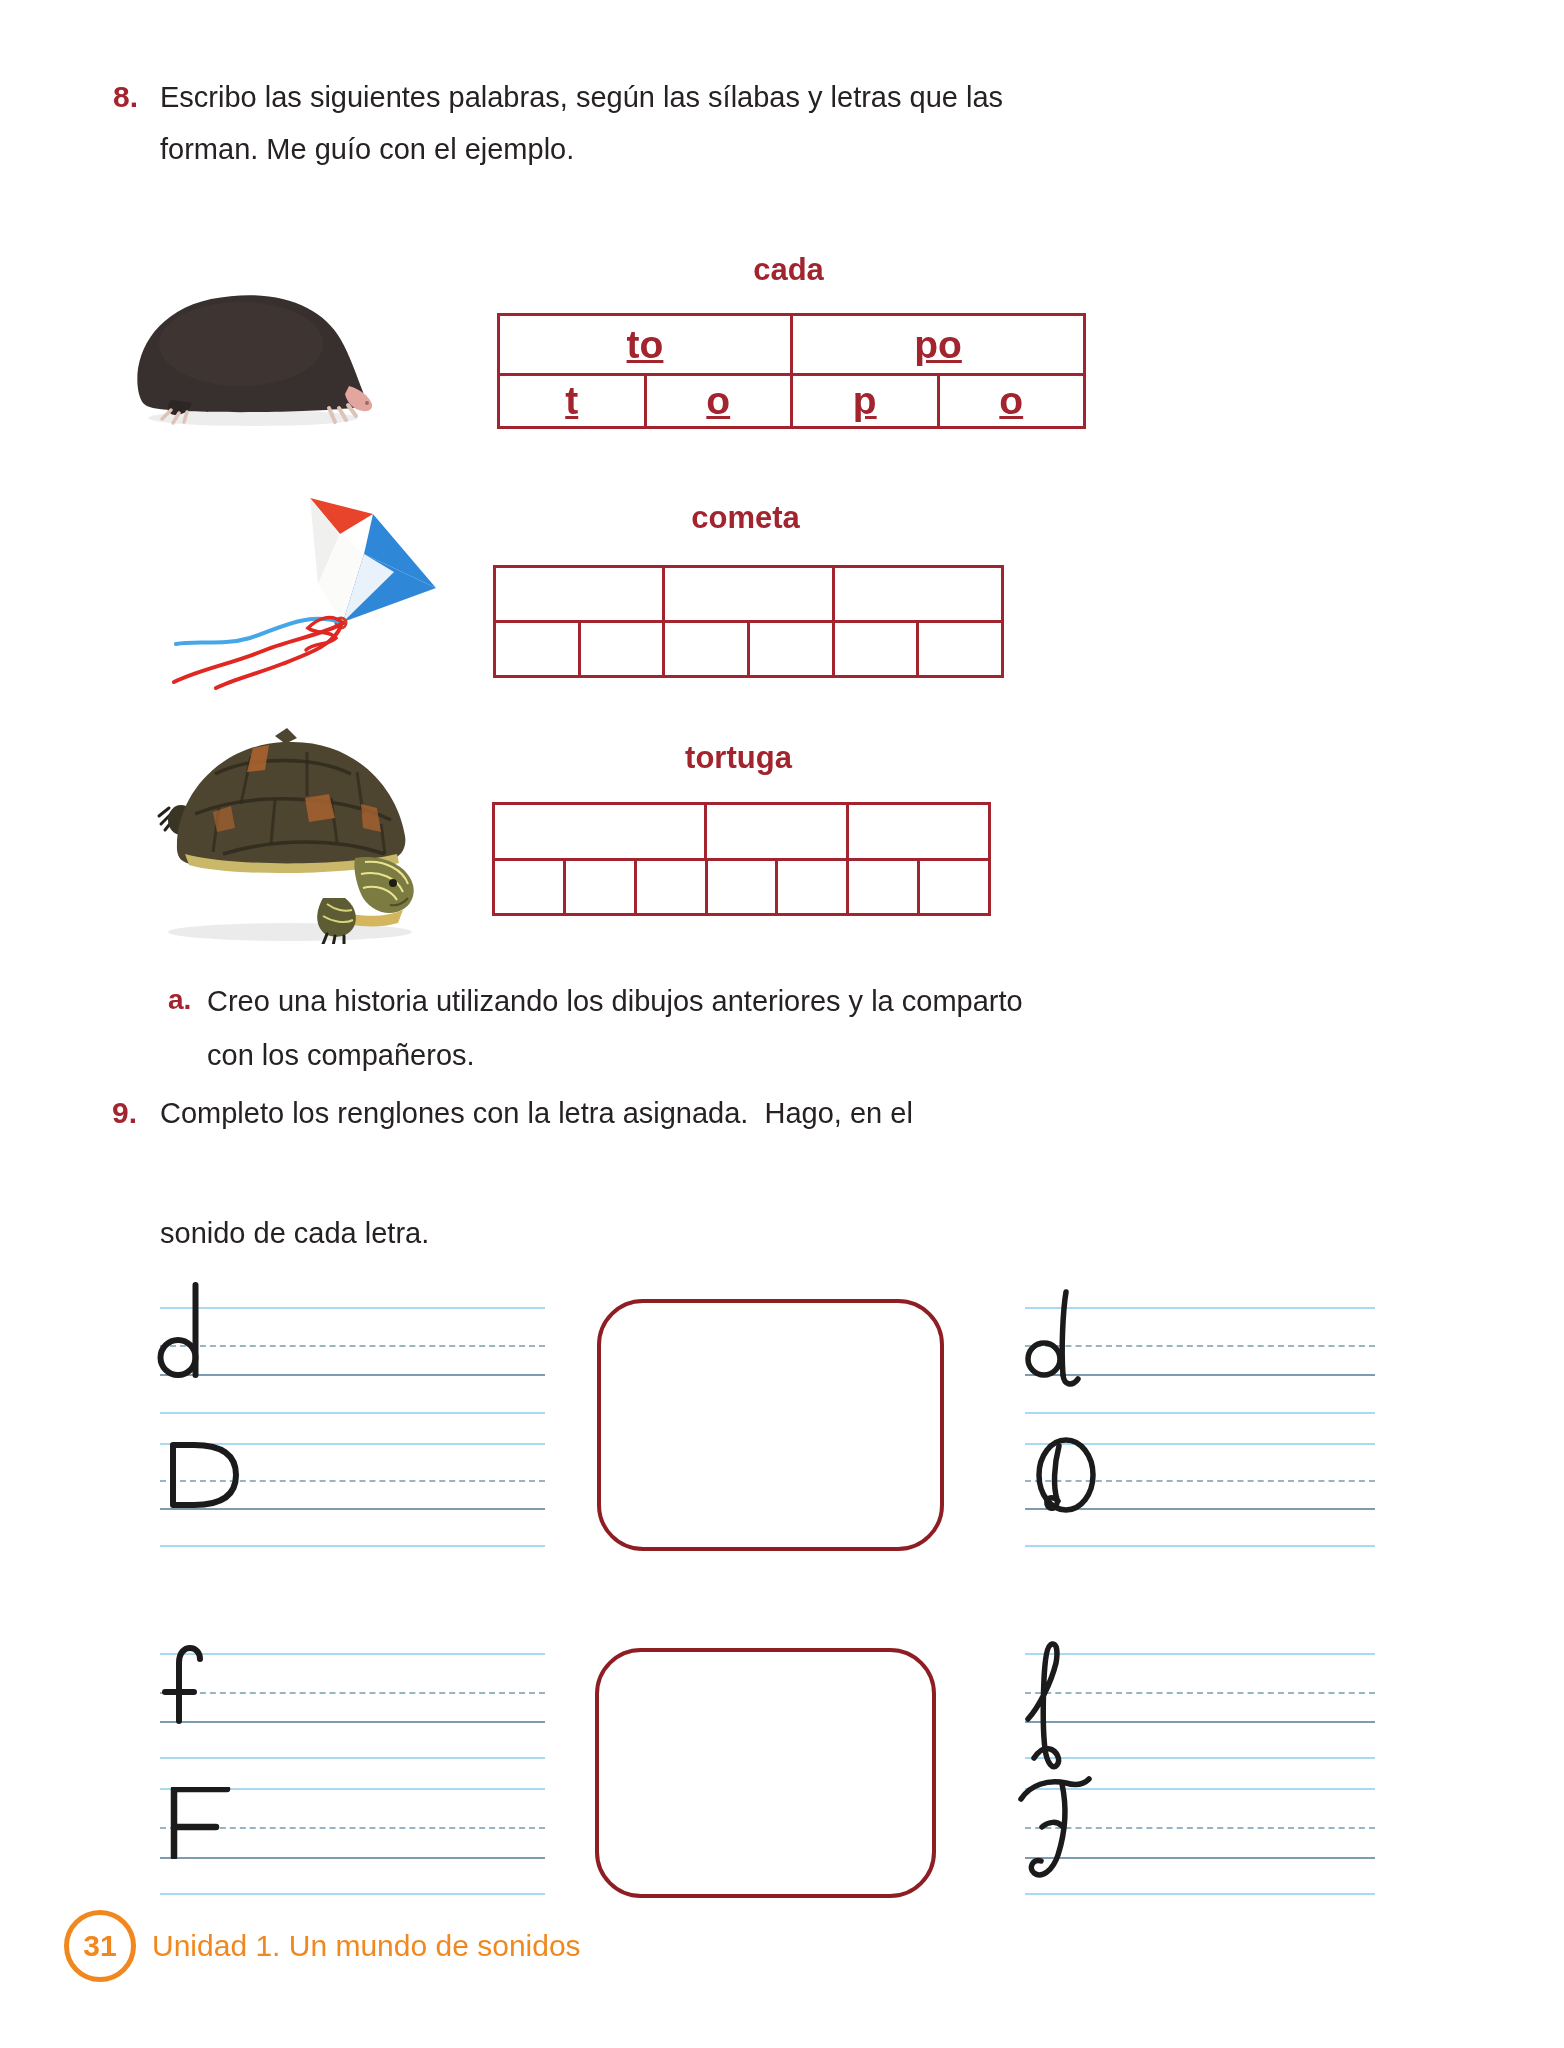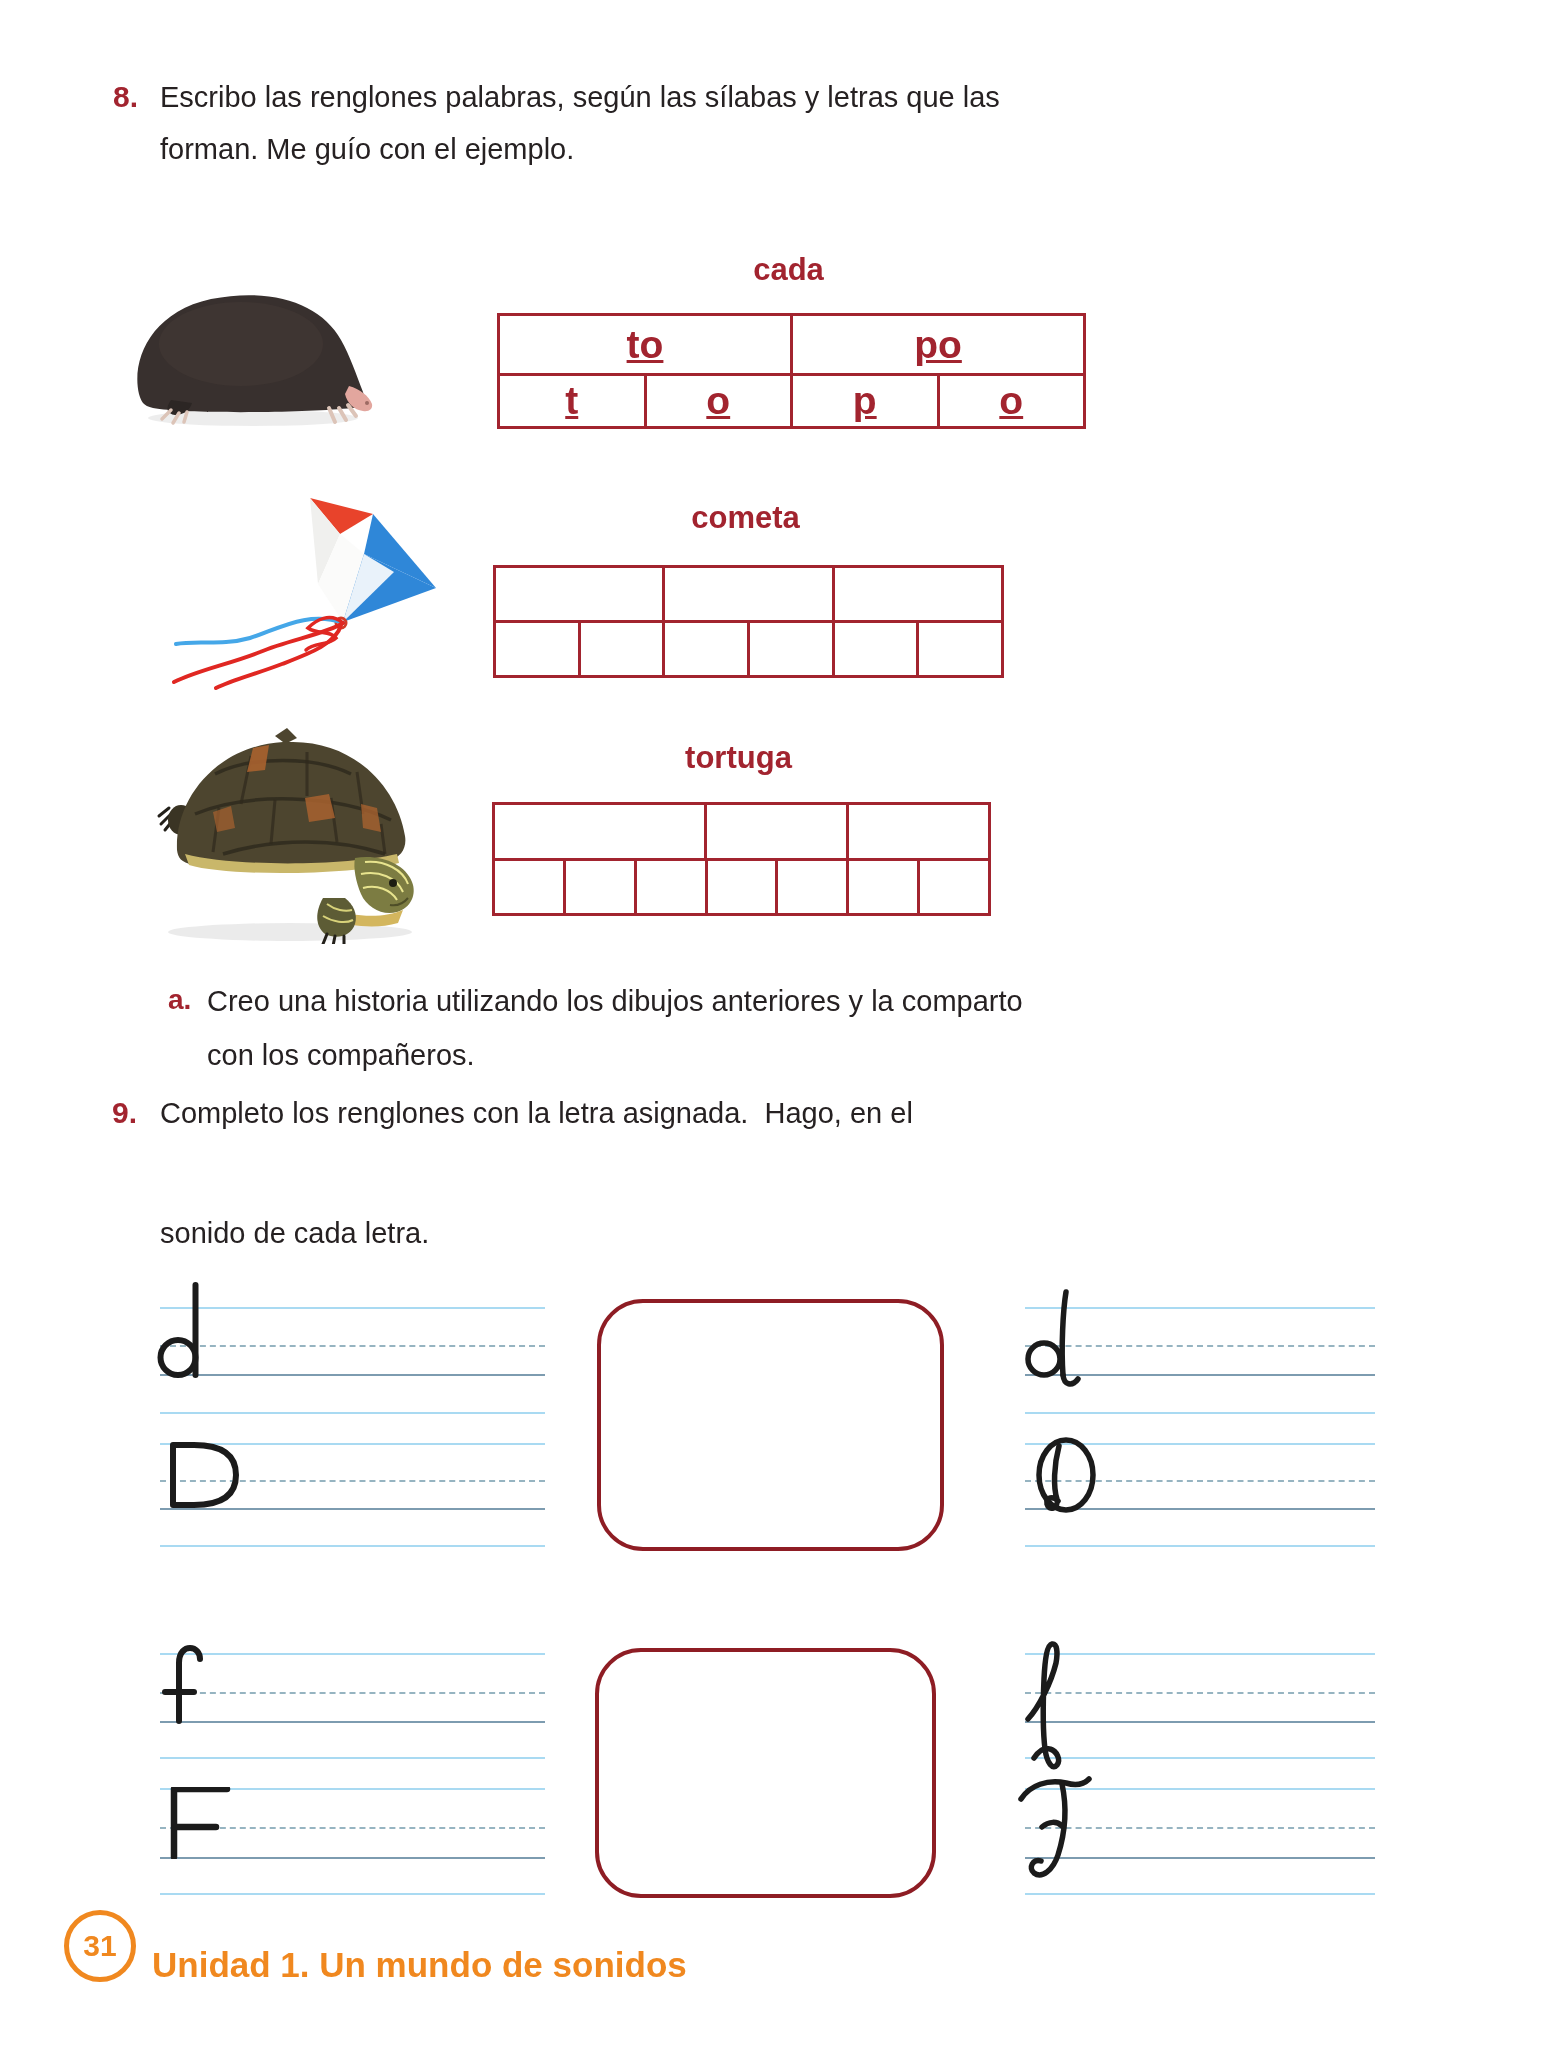--- a/index.html
+++ b/index.html
@@ -30,29 +30,29 @@
   .rline{position:absolute;left:0;right:0;height:0;border-top:2px solid var(--rule-light);}
   .rline.mid{border-top:2px dashed var(--rule-dash);}
   .rline.base{border-top:2px solid var(--rule-base);}
   .drawbox{position:absolute;border:4px solid var(--boxred);border-radius:46px;background:#fff;}
   .glyph{position:absolute;}
   .glyph path, .glyph circle, .glyph ellipse, .glyph line{
     fill:none;stroke:#1b1b1b;stroke-linecap:round;stroke-linejoin:round;}
   .footer-circle{position:absolute;width:62px;height:62px;border:5px solid var(--orange);
         border-radius:50%;display:flex;align-items:center;justify-content:center;
         font-size:30px;font-weight:bold;color:var(--orange);background:#fff;}
-  .footer-label{position:absolute;font-size:35px;font-weight:bold;color:var(--orange);white-space:pre;margin-top:16px;}
+  .footer-label{position:absolute;font-size:30px;font-weight:normal;color:var(--orange);white-space:pre;}
 </style>
 </head>
 <body>
 
 <div class="page">
 
   <div class="abs num" style="left:113px;top:80px;">8.</div>
-  <div class="abs instr" style="left:160px;top:80px;">Escribo las renglones palabras, según las sílabas y letras que las</div>
+  <div class="abs instr" style="left:160px;top:80px;">Escribo las siguientes palabras, según las sílabas y letras que las</div>
   <div class="abs instr" style="left:160px;top:132px;">forman. Me guío con el ejemplo.</div>
 
   <svg class="abs" style="left:123px;top:282px;" width="252" height="158" viewBox="0 0 252 158">
     <ellipse cx="130" cy="136" rx="105" ry="8" fill="rgba(0,0,0,0.07)"></ellipse>
     <path d="M16,112 C8,78 28,30 88,17 C150,5 198,22 218,58 C227,74 233,92 240,110 C243,119 239,126 229,126 C180,131 62,132 30,126 C20,124 18,119 16,112 Z" fill="#38302e"></path>
     <ellipse cx="118" cy="62" rx="82" ry="42" fill="#483c38" opacity="0.45"></ellipse>
     <path d="M226,104 C237,107 246,114 249,122 C250,127 246,130 240,129 C231,128 224,121 222,112 Z" fill="#e2a69e"></path>
     <circle cx="244" cy="121" r="2" fill="#9c6a63"></circle>
     <path d="M206,126 L212,140 M216,126 L223,138 M225,123 L233,134" stroke="#dcc4b8" stroke-width="4" stroke-linecap="round" fill="none"></path>
     <path d="M48,118 C42,126 44,132 52,133 C61,133 67,128 69,121 Z" fill="#2c2624"></path>

